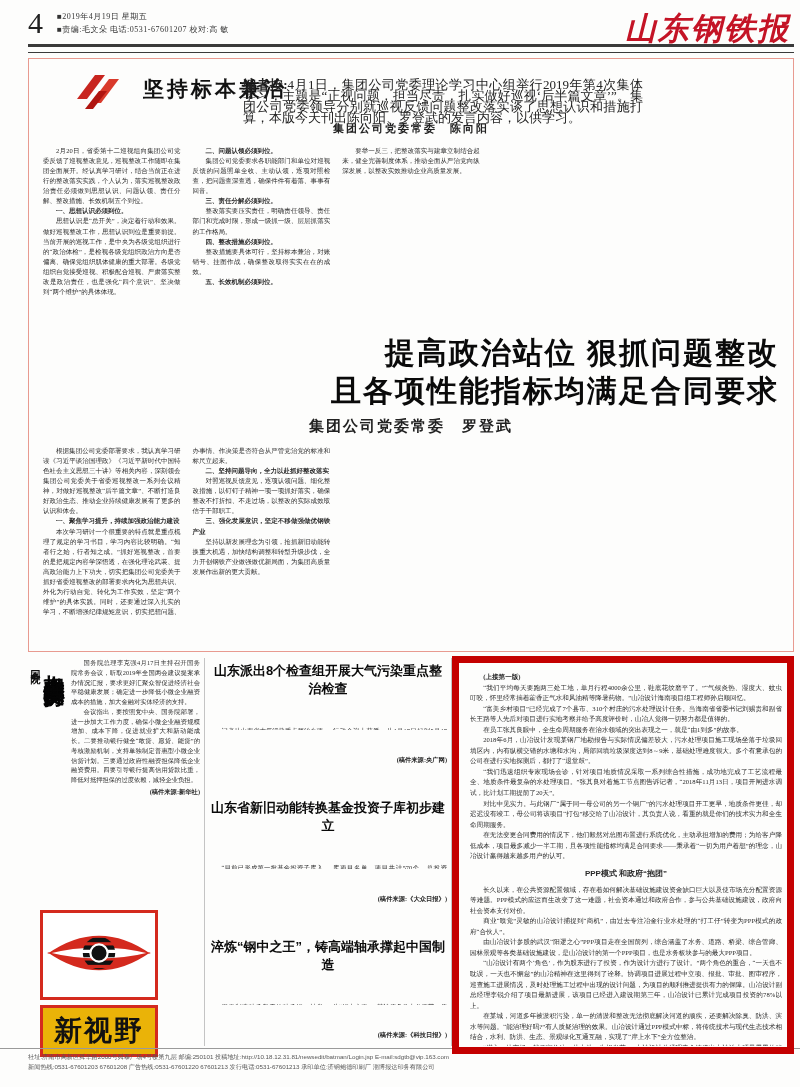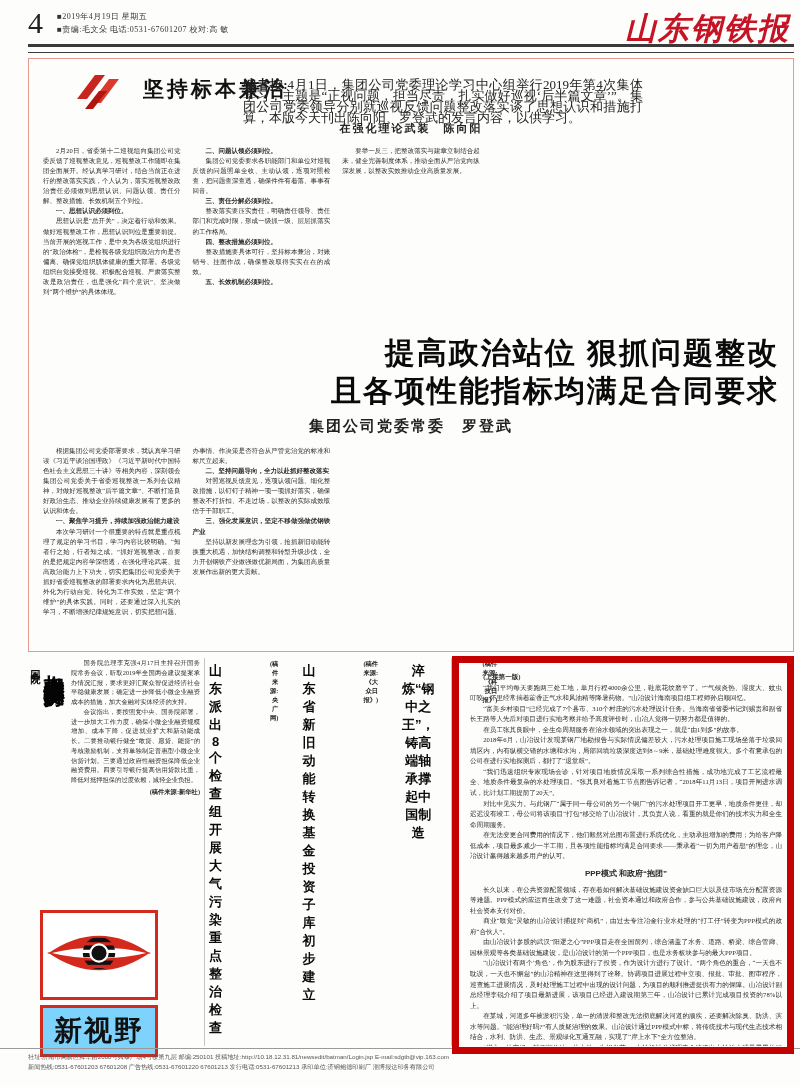--- a/index.html
+++ b/index.html
@@ -48,24 +48,24 @@
   .bl-top{display:flex;height:240px;}
   .kicker{writing-mode:vertical-rl;text-orientation:upright;font-family:"Liberation Sans",sans-serif;
           font-weight:bold;font-size:10px;letter-spacing:2px;padding-top:4px;color:#111;}
   .v-head{writing-mode:vertical-rl;text-orientation:upright;font-family:"Liberation Sans",sans-serif;
           font-weight:bold;font-size:21px;line-height:1.0;letter-spacing:1px;color:#050505;
           margin-left:2px;height:238px;}
   .bl-body{flex:1;font-size:6.3px;line-height:1.55;text-align:justify;color:#2a2a2a;margin-left:6px;overflow:hidden;height:238px;}
   .bl-source{text-align:right;font-size:6.3px;margin-top:2px;font-weight:bold;}
   .logo-box{position:absolute;left:12px;top:252px;width:118px;}
   .eye-frame{border:3px solid #d42a1e;padding:2px;background:#fff;}
-  .name-frame{border:3px solid #d42a1e;margin-top:5px;text-align:center;padding:4px 0;background:#7dd3fc;}
+  .name-frame{border:3px solid #d42a1e;margin-top:5px;text-align:center;padding:4px 0;background:#eab308;}
   .name-frame span{font-family:"Liberation Serif",serif;font-weight:bold;font-size:28px;letter-spacing:2px;color:#111;}
   
-  .bm{width:238px;display:flex;flex-direction:row;gap:24px;}
+  .bm{width:238px;display:flex;flex-direction:column;gap:24px;}
   .bm h3{margin:4px 0 4px 0;text-align:center;font-family:"Liberation Sans",sans-serif;
          font-weight:bold;font-size:13px;letter-spacing:0;color:#0a0a0a;}
   .bm .subhead{text-align:center;font-family:"Liberation Sans",sans-serif;font-weight:bold;
                font-size:12px;margin:2px 0 6px 0;}
   .two-col{column-count:2;column-gap:10px;column-fill:auto;font-size:6.3px;line-height:1.55;
            text-align:justify;color:#2a2a2a;overflow:hidden;}
   .bm .src{text-align:right;font-size:6.3px;font-weight:bold;margin:2px 0 6px 0;}
   .h-a{height:78px;} .h-b{height:128px;} .h-c{height:56px;}
   
   .br{flex:1;padding:14px 12px 0 14px;font-size:6.6px;line-height:1.6;text-align:justify;color:#2a2a2a;overflow:hidden;}
@@ -99,21 +99,21 @@
           <polygon points="20,34 30,34 48,10 38,10" fill="#d93a2b"></polygon>
           <polygon points="14,40 22,40 36,22 28,22" fill="#b01510"></polygon>
         </svg>
       </div>
       <div class="badge-title">坚持标本兼治</div>
       <div class="editor-note">
         <b>编者按:</b><span>4月1日，集团公司党委理论学习中心组举行2019年第4次集体学习，主题是“正视问题，担当尽责，扎实做好巡视‘后半篇文章’”。集团公司党委领导分别就巡视反馈问题整改落实谈了思想认识和措施打算，本版今天刊出陈向阳、罗登武的发言内容，以供学习。</span>
       </div>
     </div>
 
-    <div class="a1-byline">在强化理论武装　陈向阳</div>
+    <div class="a1-byline">集团公司党委常委　陈向阳</div>
     <div class="body-cols a1-body">
 
     <p class="para p">2月20日，省委第十二巡视组向集团公司党委反馈了巡视整改意见，巡视整改工作随即在集团全面展开。经认真学习研讨，结合当前正在进行的整改落实实践，个人认为，落实巡视整改政治责任必须做到思想认识、问题认领、责任分解、整改措施、长效机制五个到位。</p>
         <p class="para h">一、思想认识必须到位。</p>
         <p class="para p">思想认识是“总开关”，决定着行动和效果。做好巡视整改工作，思想认识到位是重要前提。当前开展的巡视工作，是中央为各级党组织进行的“政治体检”，是检视各级党组织政治方向是否偏离、确保党组织肌体健康的重大部署。各级党组织自觉接受巡视、积极配合巡视、严肃落实整改是政治责任，也是强化“四个意识”、坚决做到“两个维护”的具体体现。</p>
         <p class="para h">二、问题认领必须到位。</p>
         <p class="para p">集团公司党委要求各职能部门和单位对巡视反馈的问题照单全收、主动认领，逐项对照检查，把问题查深查透，确保件件有着落、事事有回音。</p>
         <p class="para h">三、责任分解必须到位。</p>
         <p class="para p">整改落实要压实责任，明确责任领导、责任部门和完成时限，形成一级抓一级、层层抓落实的工作格局。</p>
         <p class="para h">四、整改措施必须到位。</p>

